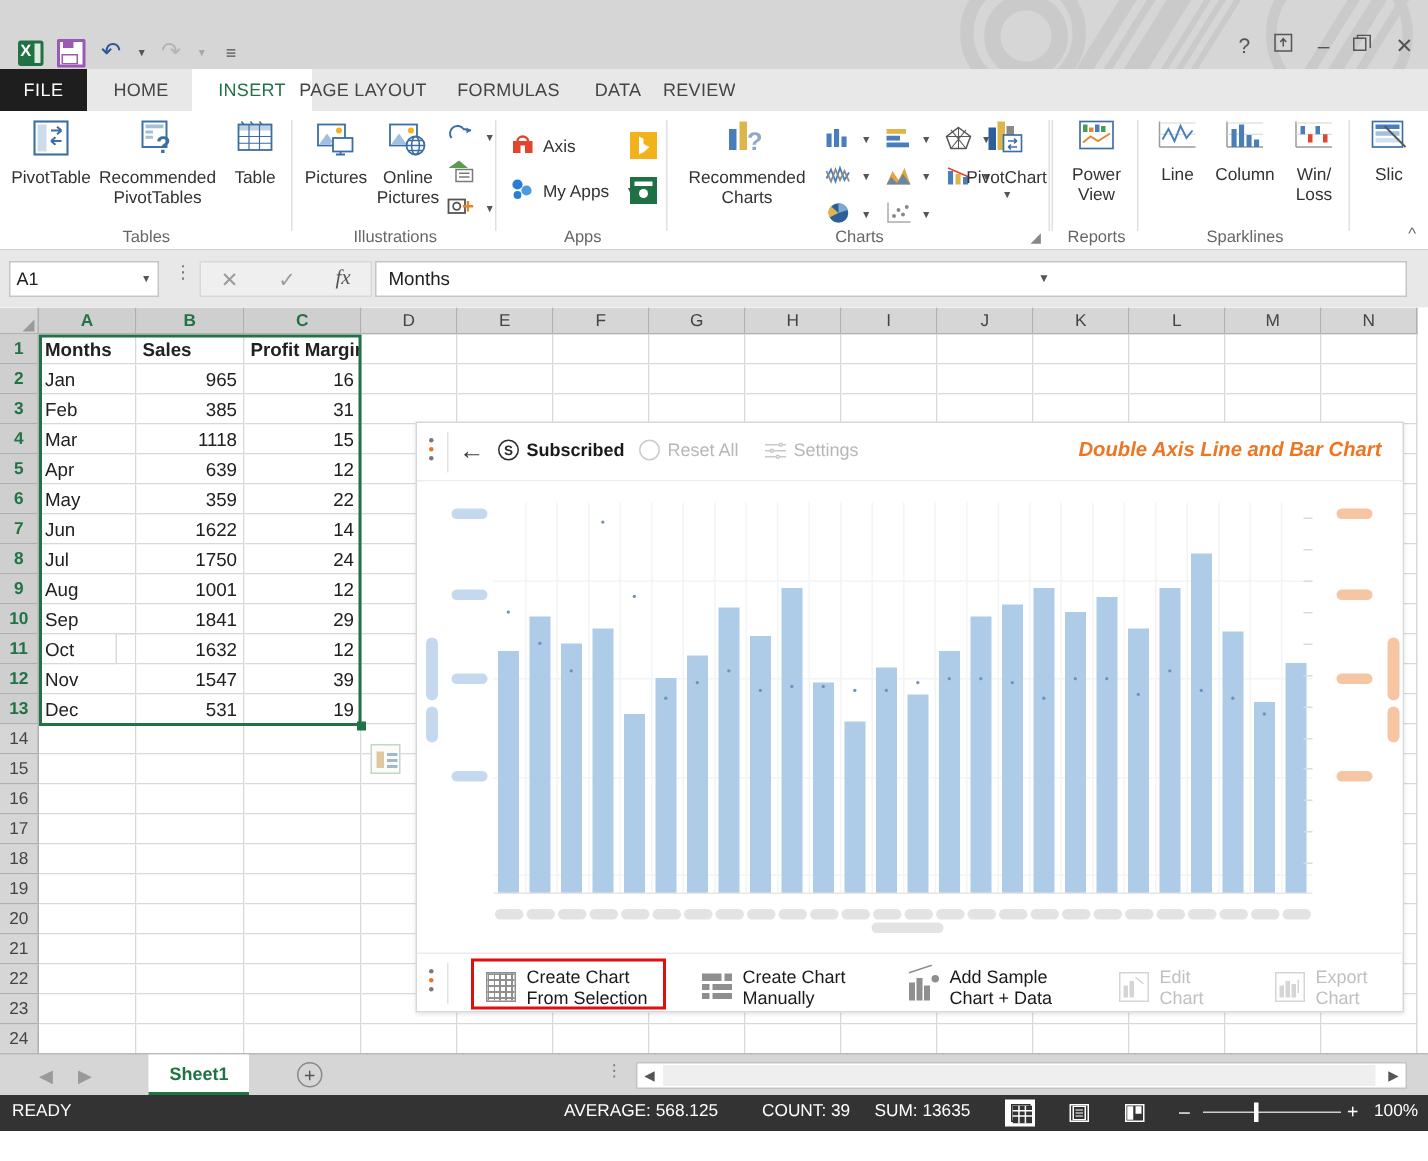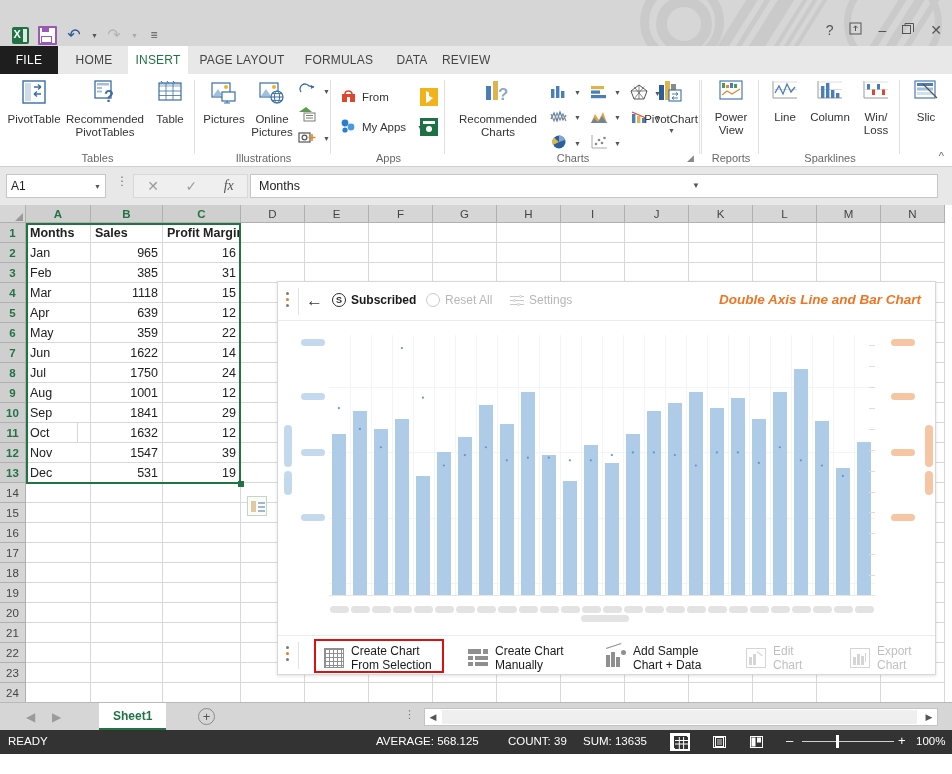--- a/index.html
+++ b/index.html
@@ -233,21 +233,21 @@
           </svg>
       </span>
       <span>✕</span>
     </div>
 
   </div>
 
   <div class="ribbontabs">
     <div class="tab-file">FILE</div>
     <div class="tab" style="left:60px;width:68px;">HOME</div>
-    <div class="tab active" style="left:128px;width:60px;">INSERT</div>
+    <div class="tab active" style="left:128px;width:80px;">INSERT</div>
     <div class="tab" style="left:192px;width:100px;">PAGE LAYOUT</div>
     <div class="tab" style="left:296px;width:86px;">FORMULAS</div>
     <div class="tab" style="left:386px;width:52px;">DATA</div>
     <div class="tab" style="left:442px;width:48px;overflow:hidden;white-space:nowrap;justify-content:flex-start;">REVIEW</div>
   </div>
 
   <div class="ribbon">
 
     <div class="rgroup" style="left:0;width:195px;">
       <div class="bigbtn" style="left:6px;width:56px;">
@@ -351,21 +351,21 @@
 
     <div class="rgroup" style="left:332px;width:113px;">
       <div class="smbtn" style="left:8px;top:14px;">
         <span>
           <svg width="17" height="16" viewBox="0 0 17 16">
               <path d="M2 6 h13 v8 h-13 z" fill="#e0452d"></path>
               <path d="M5 6 a3.5 3 0 0 1 7 0" fill="none" stroke="#e0452d" stroke-width="1.6"></path>
               <rect x="7" y="9" width="3" height="5" fill="#fff"></rect>
             </svg>
         </span>
-        <span>From</span>
+        <span>Axis</span>
       </div>
       <div class="smbtn" style="left:8px;top:44px;">
         <span>
           <svg width="17" height="16" viewBox="0 0 17 16">
               <circle cx="5" cy="5" r="3.4" fill="#2b7cd3"></circle>
               <circle cx="11" cy="9" r="3.4" fill="#4a9ae0"></circle>
               <circle cx="5" cy="12" r="2.6" fill="#2b7cd3"></circle>
             </svg>
         </span>
         <span>My Apps</span>

